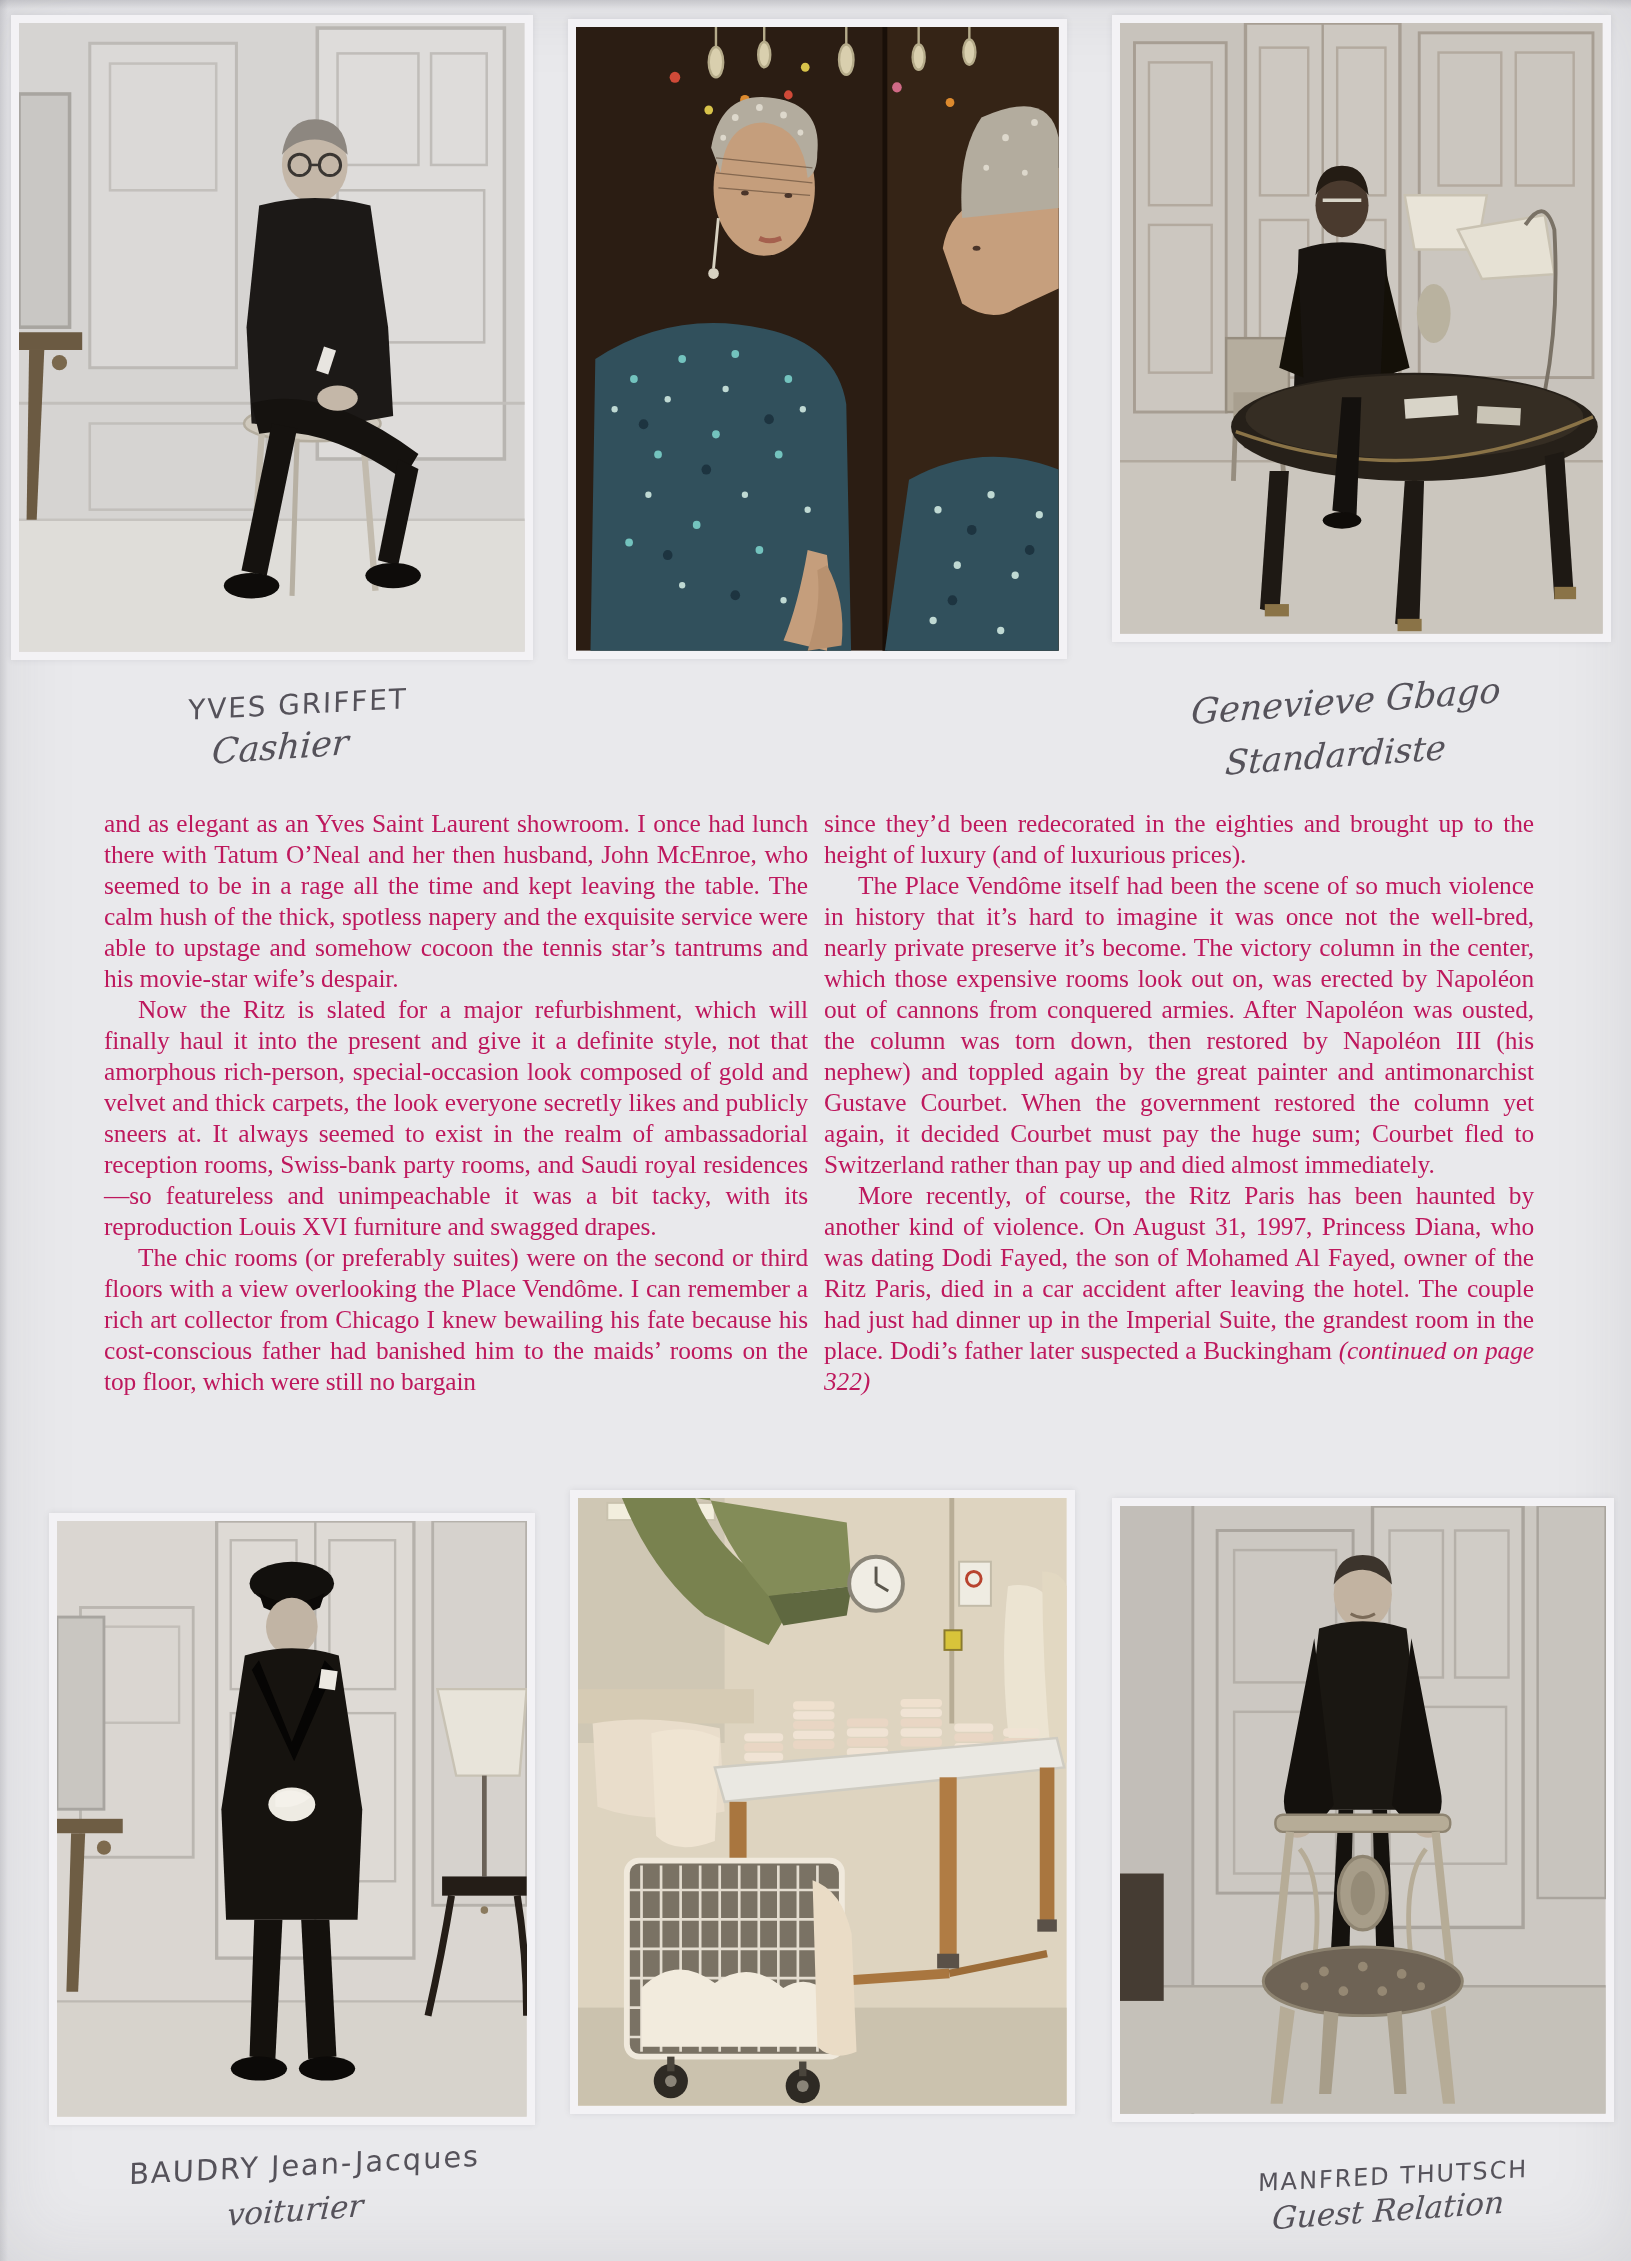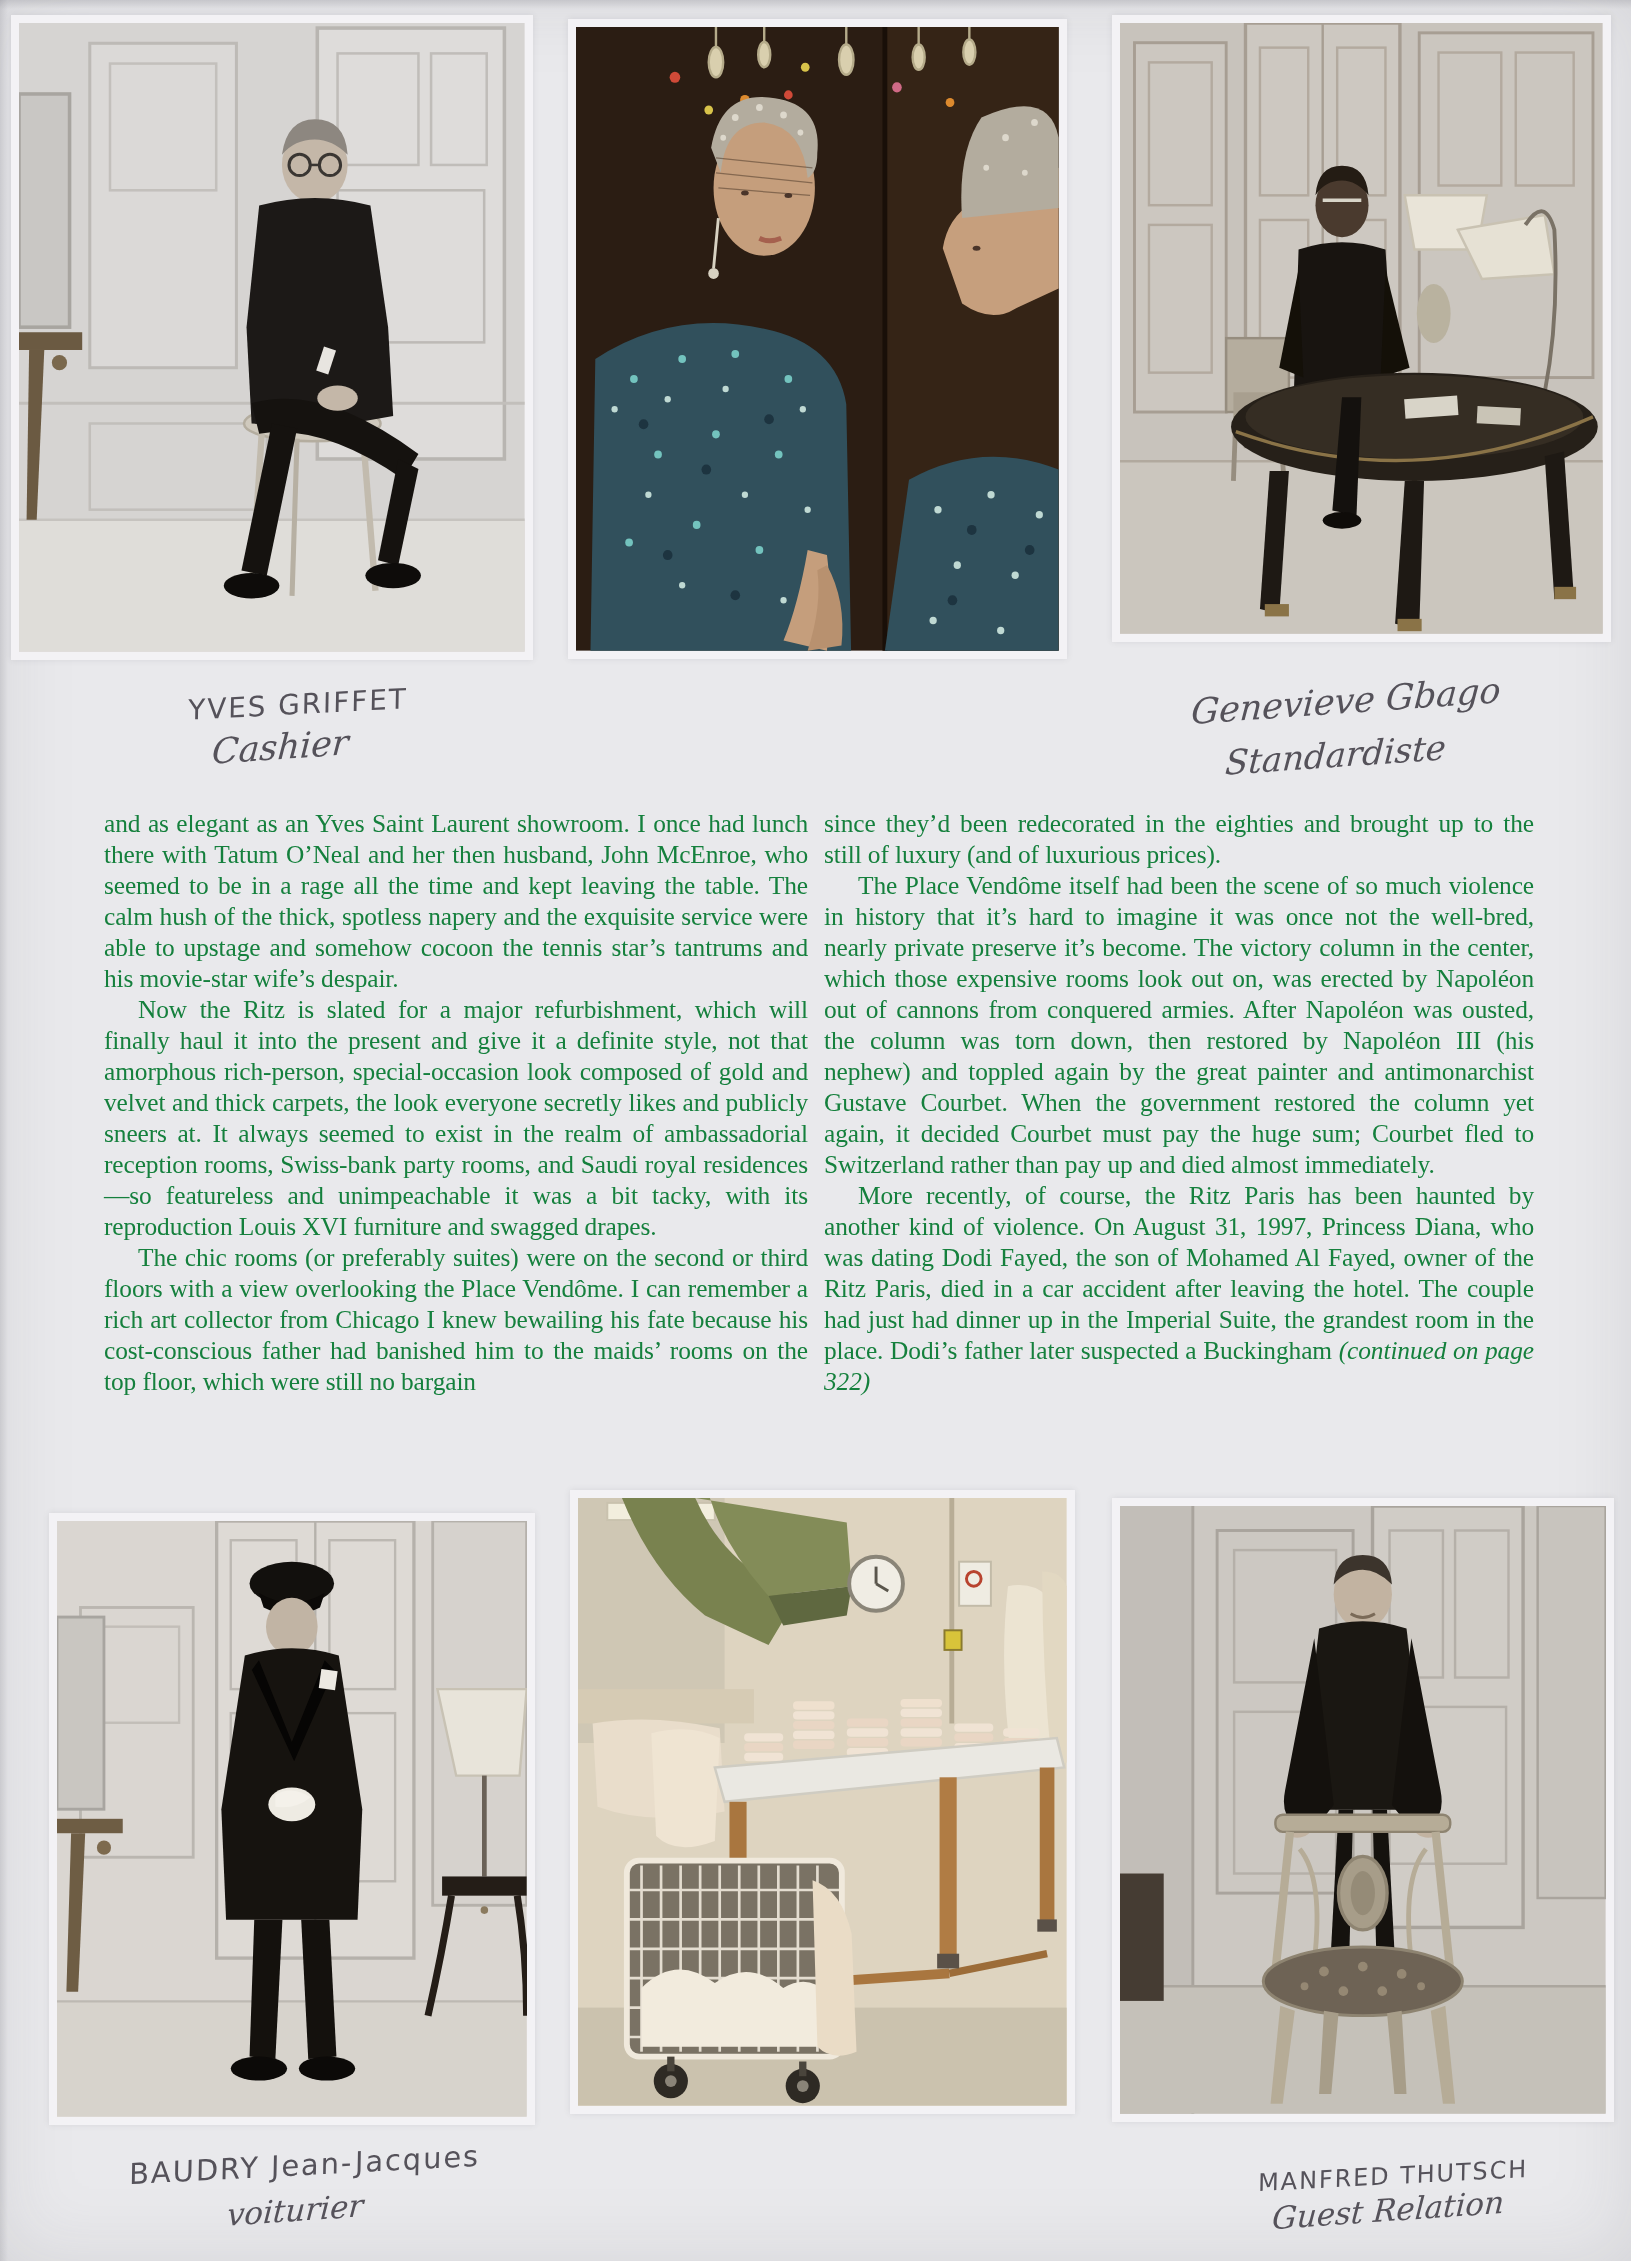--- a/index.html
+++ b/index.html
@@ -18,21 +18,21 @@
     content:""; position:absolute; left:0; top:0; width:7.5px; height:100%;
     background:linear-gradient(to right, rgba(90,90,100,0.15), rgba(90,90,100,0));
     pointer-events:none;
   }
   .photo {
     position:absolute; background:#f3f2f5; padding:8.2px; box-sizing:border-box;
     box-shadow:0 0 6.3px rgba(60,60,70,0.10);
   }
   .photo svg { width:100%; height:100%; display:block; }
   .col {
-    position:absolute; color:#15803d; font-size:25.4px; line-height:31px;
+    position:absolute; color:#be185d; font-size:25.4px; line-height:31px;
     text-align:justify; letter-spacing:-0.1px;
   }
   .col p { margin:0; }
   .col p.ind { text-indent:34px; }
   .cont { font-style:italic; }
   .hand {
     position:absolute; color:#55525a; white-space:nowrap;
   }
   .hand-caps {
     font-family:"DejaVu Sans", sans-serif; letter-spacing:1.9px;
@@ -244,21 +244,21 @@
   <div class="hand hand-script" style="left:1191px; top:681px; font-size:35px;">Genevieve Gbago</div>
   <div class="hand hand-script" style="left:1225px; top:735px; font-size:34px;">Standardiste</div>
 
   <div class="col" style="left:104px; top:808px; width:704px;">
     <p>and as elegant as an Yves Saint Laurent showroom. I once had lunch there with Tatum O’Neal and her then husband, John McEnroe, who seemed to be in a rage all the time and kept leaving the table. The calm hush of the thick, spotless napery and the exquisite service were able to upstage and somehow cocoon the tennis star’s tantrums and his movie-star wife’s despair.</p>
     <p class="ind">Now the Ritz is slated for a major refurbishment, which will finally haul it into the present and give it a definite style, not that amorphous rich-person, special-occasion look composed of gold and velvet and thick carpets, the look everyone secretly likes and publicly sneers at. It always seemed to exist in the realm of ambassadorial reception rooms, Swiss-bank party rooms, and Saudi royal residences—so featureless and unimpeachable it was a bit tacky, with its reproduction Louis XVI furniture and swagged drapes.</p>
     <p class="ind">The chic rooms (or preferably suites) were on the second or third floors with a view overlooking the Place Vendôme. I can remember a rich art collector from Chicago I knew bewailing his fate because his cost-conscious father had banished him to the maids’ rooms on the top floor, which were still no bargain</p>
   </div>
 
   <div class="col" style="left:824px; top:808px; width:710px;">
-    <p>since they’d been redecorated in the eighties and brought up to the still of luxury (and of luxurious prices).</p>
+    <p>since they’d been redecorated in the eighties and brought up to the height of luxury (and of luxurious prices).</p>
     <p class="ind">The Place Vendôme itself had been the scene of so much violence in history that it’s hard to imagine it was once not the well-bred, nearly private preserve it’s become. The victory column in the center, which those expensive rooms look out on, was erected by Napoléon out of cannons from conquered armies. After Napoléon was ousted, the column was torn down, then restored by Napoléon III (his nephew) and toppled again by the great painter and antimonarchist Gustave Courbet. When the government restored the column yet again, it decided Courbet must pay the huge sum; Courbet fled to Switzerland rather than pay up and died almost immediately.</p>
     <p class="ind"><span>More recently, of course, the Ritz Paris has been haunted by another kind of violence. On August 31, 1997, Princess Diana, who was dating Dodi Fayed, the son of Mohamed Al Fayed, owner of the Ritz Paris, died in a car accident after leaving the hotel. The couple had just had dinner up in the Imperial Suite, the grandest room in the place. Dodi’s father later suspected a Buckingham</span> <i class="cont">(continued on page 322)</i></p>
   </div>
 
   <div class="photo" style="left:49px; top:1513px; width:486px; height:612px;" aria-label="Black-and-white portrait of the doorman in uniform and peaked cap holding white gloves in a panelled room">
     <svg viewBox="0 0 200 248" preserveAspectRatio="none">
       <rect x="0" y="0" width="200" height="248" fill="#dad6d1"></rect>
       <rect x="10" y="36" width="48" height="104" fill="none" stroke="#bab6b0" stroke-width="1.2"></rect>
       <rect x="16" y="44" width="36" height="40" fill="none" stroke="#c2beb8" stroke-width="1"></rect>
       <rect x="68" y="0" width="84" height="182" fill="#dedad5" stroke="#b5b1ab" stroke-width="1.4"></rect>

